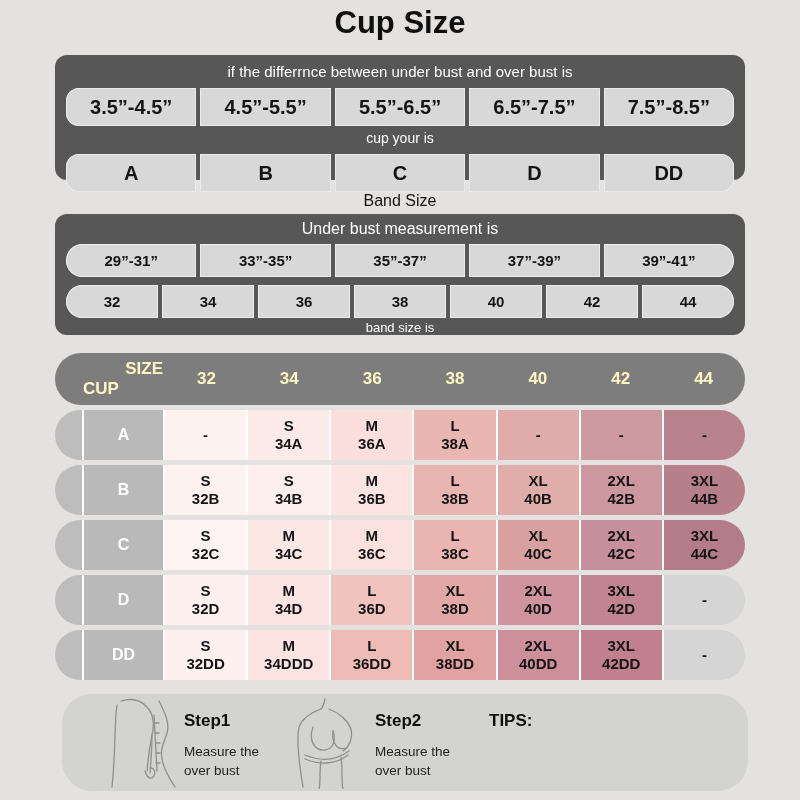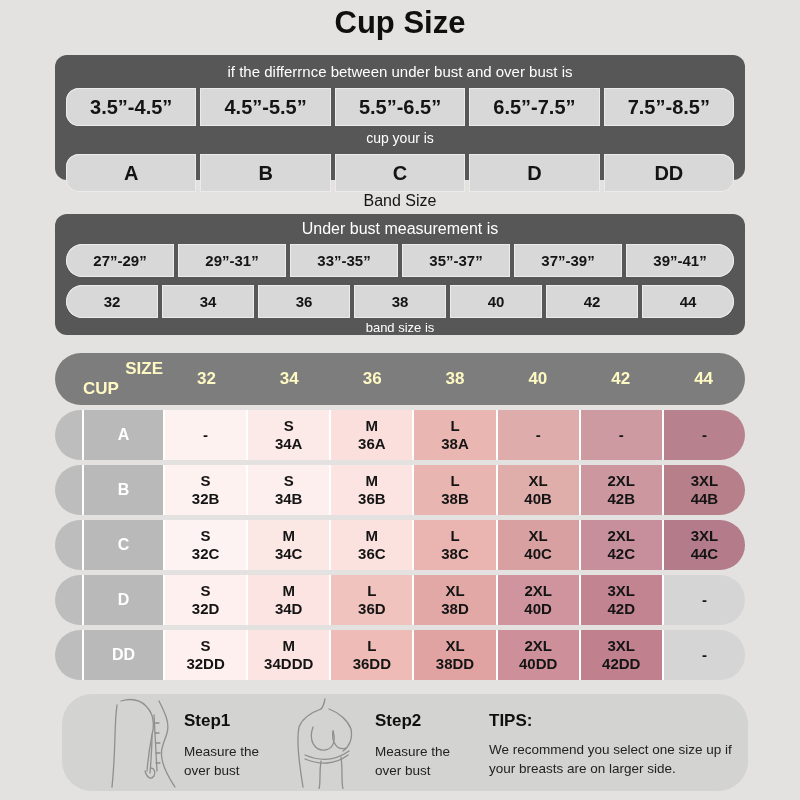--- a/index.html
+++ b/index.html
@@ -104,21 +104,20 @@
         <div class="pill cup-pill">D</div>
         <div class="pill cup-pill">DD</div>
       </div>
   </div>
 
   <div class="section-label">Band Size</div>
 
   <div class="panel" id="band-panel">
     <div class="panel-caption">Under bust measurement is</div>
     <div class="pill-row first" id="band-ranges">
-        <div class="pill band-pill">27”-29”</div>
         <div class="pill band-pill">29”-31”</div>
         <div class="pill band-pill">33”-35”</div>
         <div class="pill band-pill">35”-37”</div>
         <div class="pill band-pill">37”-39”</div>
         <div class="pill band-pill">39”-41”</div>
       </div>
     <div class="pill-row second" id="band-sizes">
         <div class="pill band-pill">32</div>
         <div class="pill band-pill">34</div>
         <div class="pill band-pill">36</div>
@@ -326,17 +325,16 @@
     <div class="f-block" id="step1-block">
       <div class="f-title">Step1</div>
       <div class="f-text f-step-text">Measure the over bust</div>
     </div>
     <div class="f-block" id="step2-block">
       <div class="f-title">Step2</div>
       <div class="f-text f-step-text">Measure the over bust</div>
     </div>
     <div class="f-block" id="tips-block">
       <div class="f-title">TIPS:</div>
-      <div class="f-text f-tips-text">We recommend you select one size up if your breasts are on larger side.</div>
     </div>
   </div>
 
 </div>
 
 </body></html>

